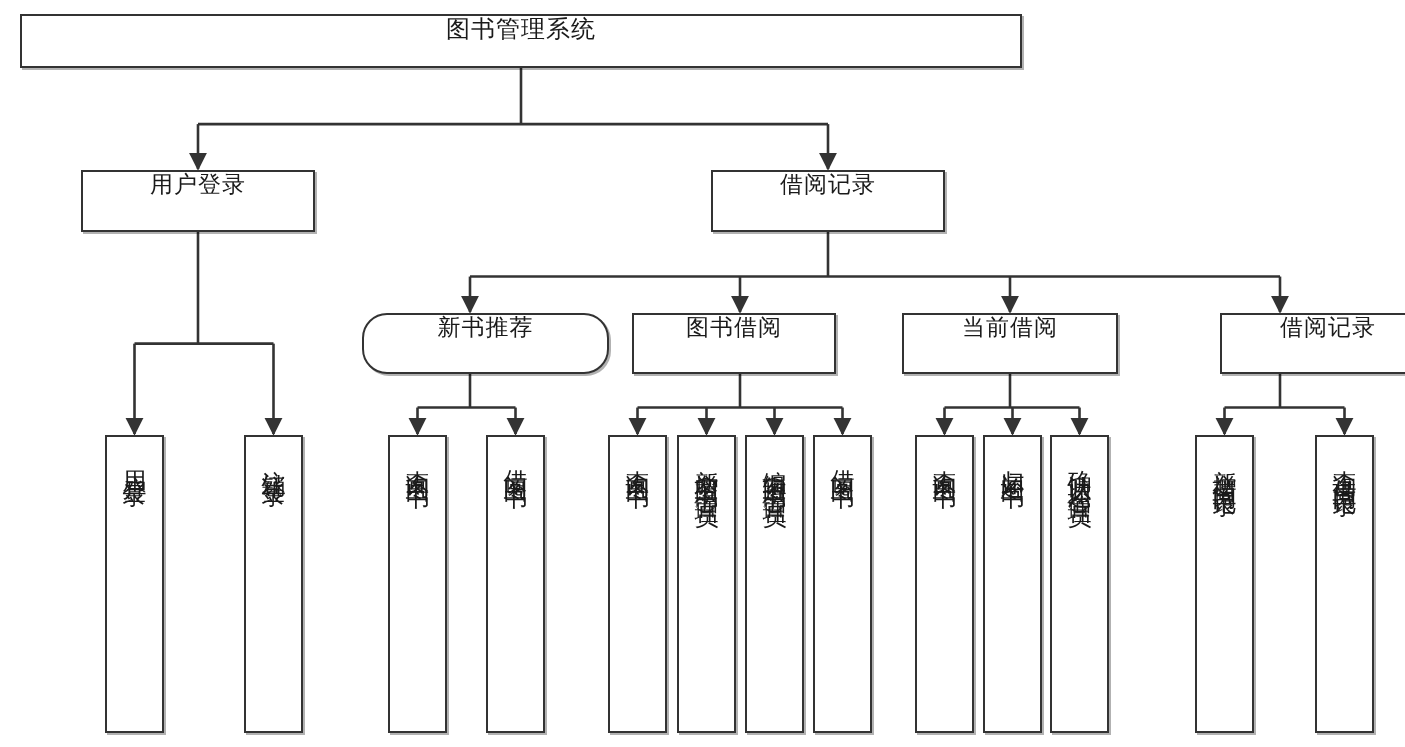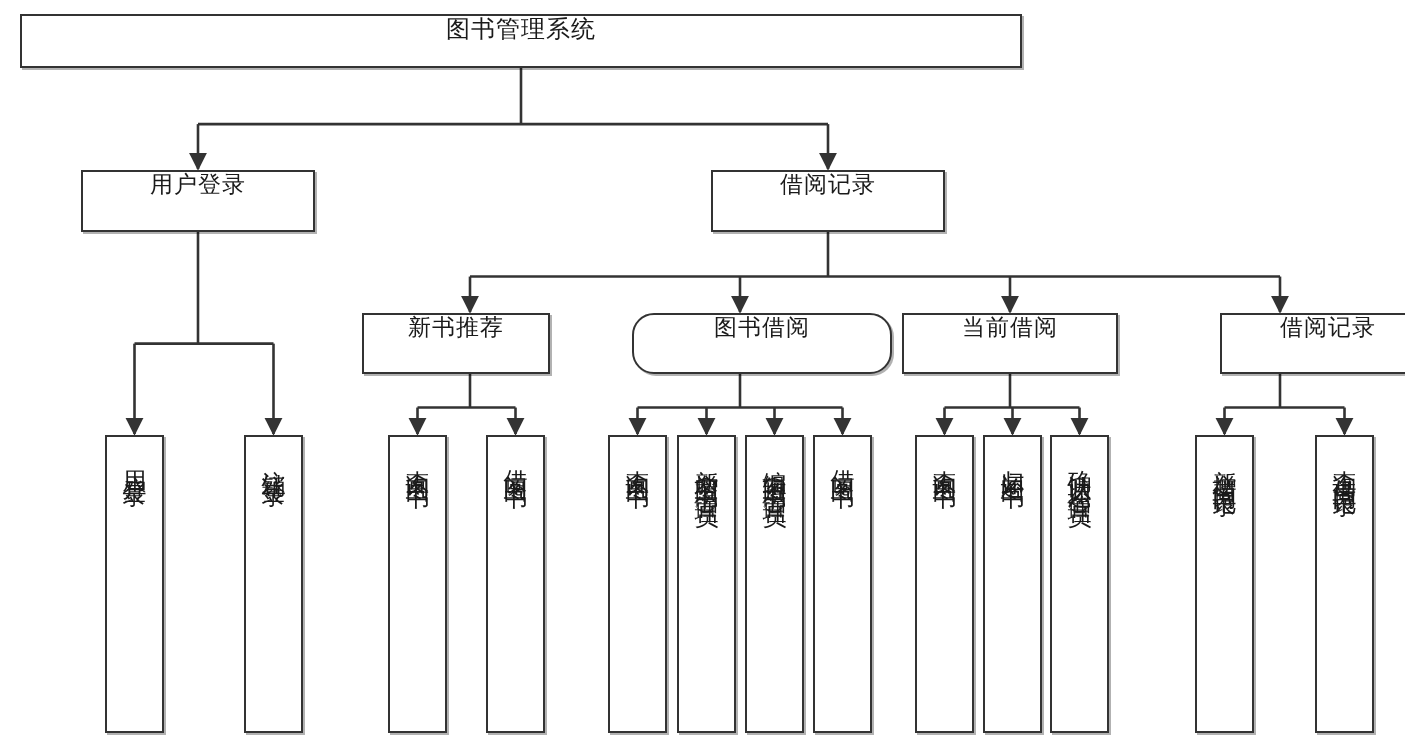--- a/index.html
+++ b/index.html
@@ -125,24 +125,24 @@
   <div id="nodes-layer">
       <div class="node horiz title" style="left: 20px; top: 14px; width: 1002px; height: 54px;">
         <span class="node-label">图书管理系统</span>
       </div>
       <div class="node horiz" style="left: 81px; top: 170px; width: 234px; height: 62px;">
         <span class="node-label">用户登录</span>
       </div>
       <div class="node horiz" style="left: 711px; top: 170px; width: 234px; height: 62px;">
         <span class="node-label">借阅记录</span>
       </div>
-      <div class="node horiz" style="left: 362px; top: 313px; width: 188px; height: 61px;">
+      <div class="node horiz" style="left: 362px; top: 313px; width: 247px; height: 61px; border-radius: 25px;">
         <span class="node-label">新书推荐</span>
       </div>
-      <div class="node horiz" style="left: 632px; top: 313px; width: 260px; height: 61px; border-radius: 22px;">
+      <div class="node horiz" style="left: 632px; top: 313px; width: 204px; height: 61px;">
         <span class="node-label">图书借阅</span>
       </div>
       <div class="node horiz" style="left: 902px; top: 313px; width: 216px; height: 61px;">
         <span class="node-label">当前借阅</span>
       </div>
       <div class="node horiz" style="left: 1220px; top: 313px; width: 216px; height: 61px;">
         <span class="node-label">借阅记录</span>
       </div>
       <div class="node vert" style="left: 105px; top: 435px; width: 59px; height: 298px;">
         <span class="node-label">用户登录</span>

